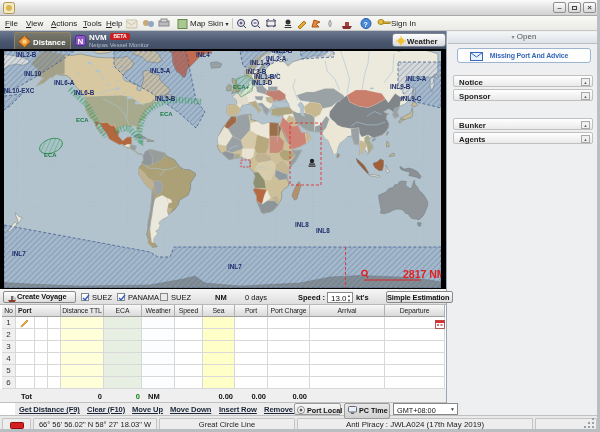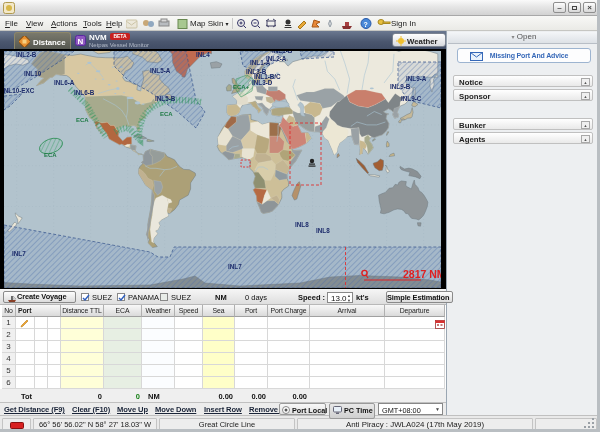--- a/index.html
+++ b/index.html
@@ -31,21 +31,21 @@
 
 #voy{left:0;top:289px;width:446px;height:16px;background:linear-gradient(#f6f6f6,#dedede);border-bottom:1px solid #b8b8b8}
 .btn{position:absolute;background:linear-gradient(#fdfdfd,#dcdcdc);border:1px solid #8a8a8a;border-radius:2px;font-size:7.4px;letter-spacing:-0.1px;font-weight:bold;text-align:left;color:#111;overflow:hidden;white-space:nowrap}
 .cb{position:absolute;top:4px;width:8px;height:8px;background:#fff;border:1px solid #888}
 .cbl{position:absolute;top:4px;font-size:7.5px;color:#111}
 
 #tbl{left:0;top:305px;width:446px;height:110px;background:#fff}
 .th{position:absolute;top:0;height:12px;background:linear-gradient(#f8f8f8,#dadada);border-right:1px solid #b0b0b0;border-bottom:1px solid #a0a0a0;font-size:6.9px;letter-spacing:-0.1px;color:#222;text-align:center;line-height:12px;overflow:hidden;white-space:nowrap}
 .cell{position:absolute;border-right:1px solid #d8d8d8;border-bottom:1px solid #d8d8d8}
 #totrow{position:absolute;left:0;top:84px;width:446px;height:14px;background:#efefef;border-bottom:1px solid #c0c0c0;font-weight:bold;font-size:7.5px}
-#links{position:absolute;left:0;top:98px;width:446px;height:12px;background:#ececec}
+#links{position:absolute;left:15px;top:98px;width:446px;height:12px;background:#ececec}
 .lnk{position:absolute;top:2px;font-size:7.6px;letter-spacing:-0.1px;font-weight:bold;color:#1a2438;text-decoration:underline;white-space:nowrap}
 
 #status{left:0;top:415px;width:600px;height:14px;background:#e9e9e9;border-top:1px solid #c0c0c0}
 .scell{position:absolute;top:2px;height:12px;border:1px solid #c4c4c4;border-radius:1px;background:#ededed;font-size:7.5px;color:#222;text-align:center;line-height:12px;overflow:hidden;white-space:nowrap}
 </style></head><body>
 <div class="abs" id="title">
  <svg style="position:absolute;left:3px;top:2px" width="12" height="12">
       <rect x="0.5" y="0.5" width="11" height="11" rx="2" fill="#f3e8c8" stroke="#b09a50"></rect>
       <circle cx="6" cy="6" r="3" fill="#d8b84a"></circle>
     </svg>

